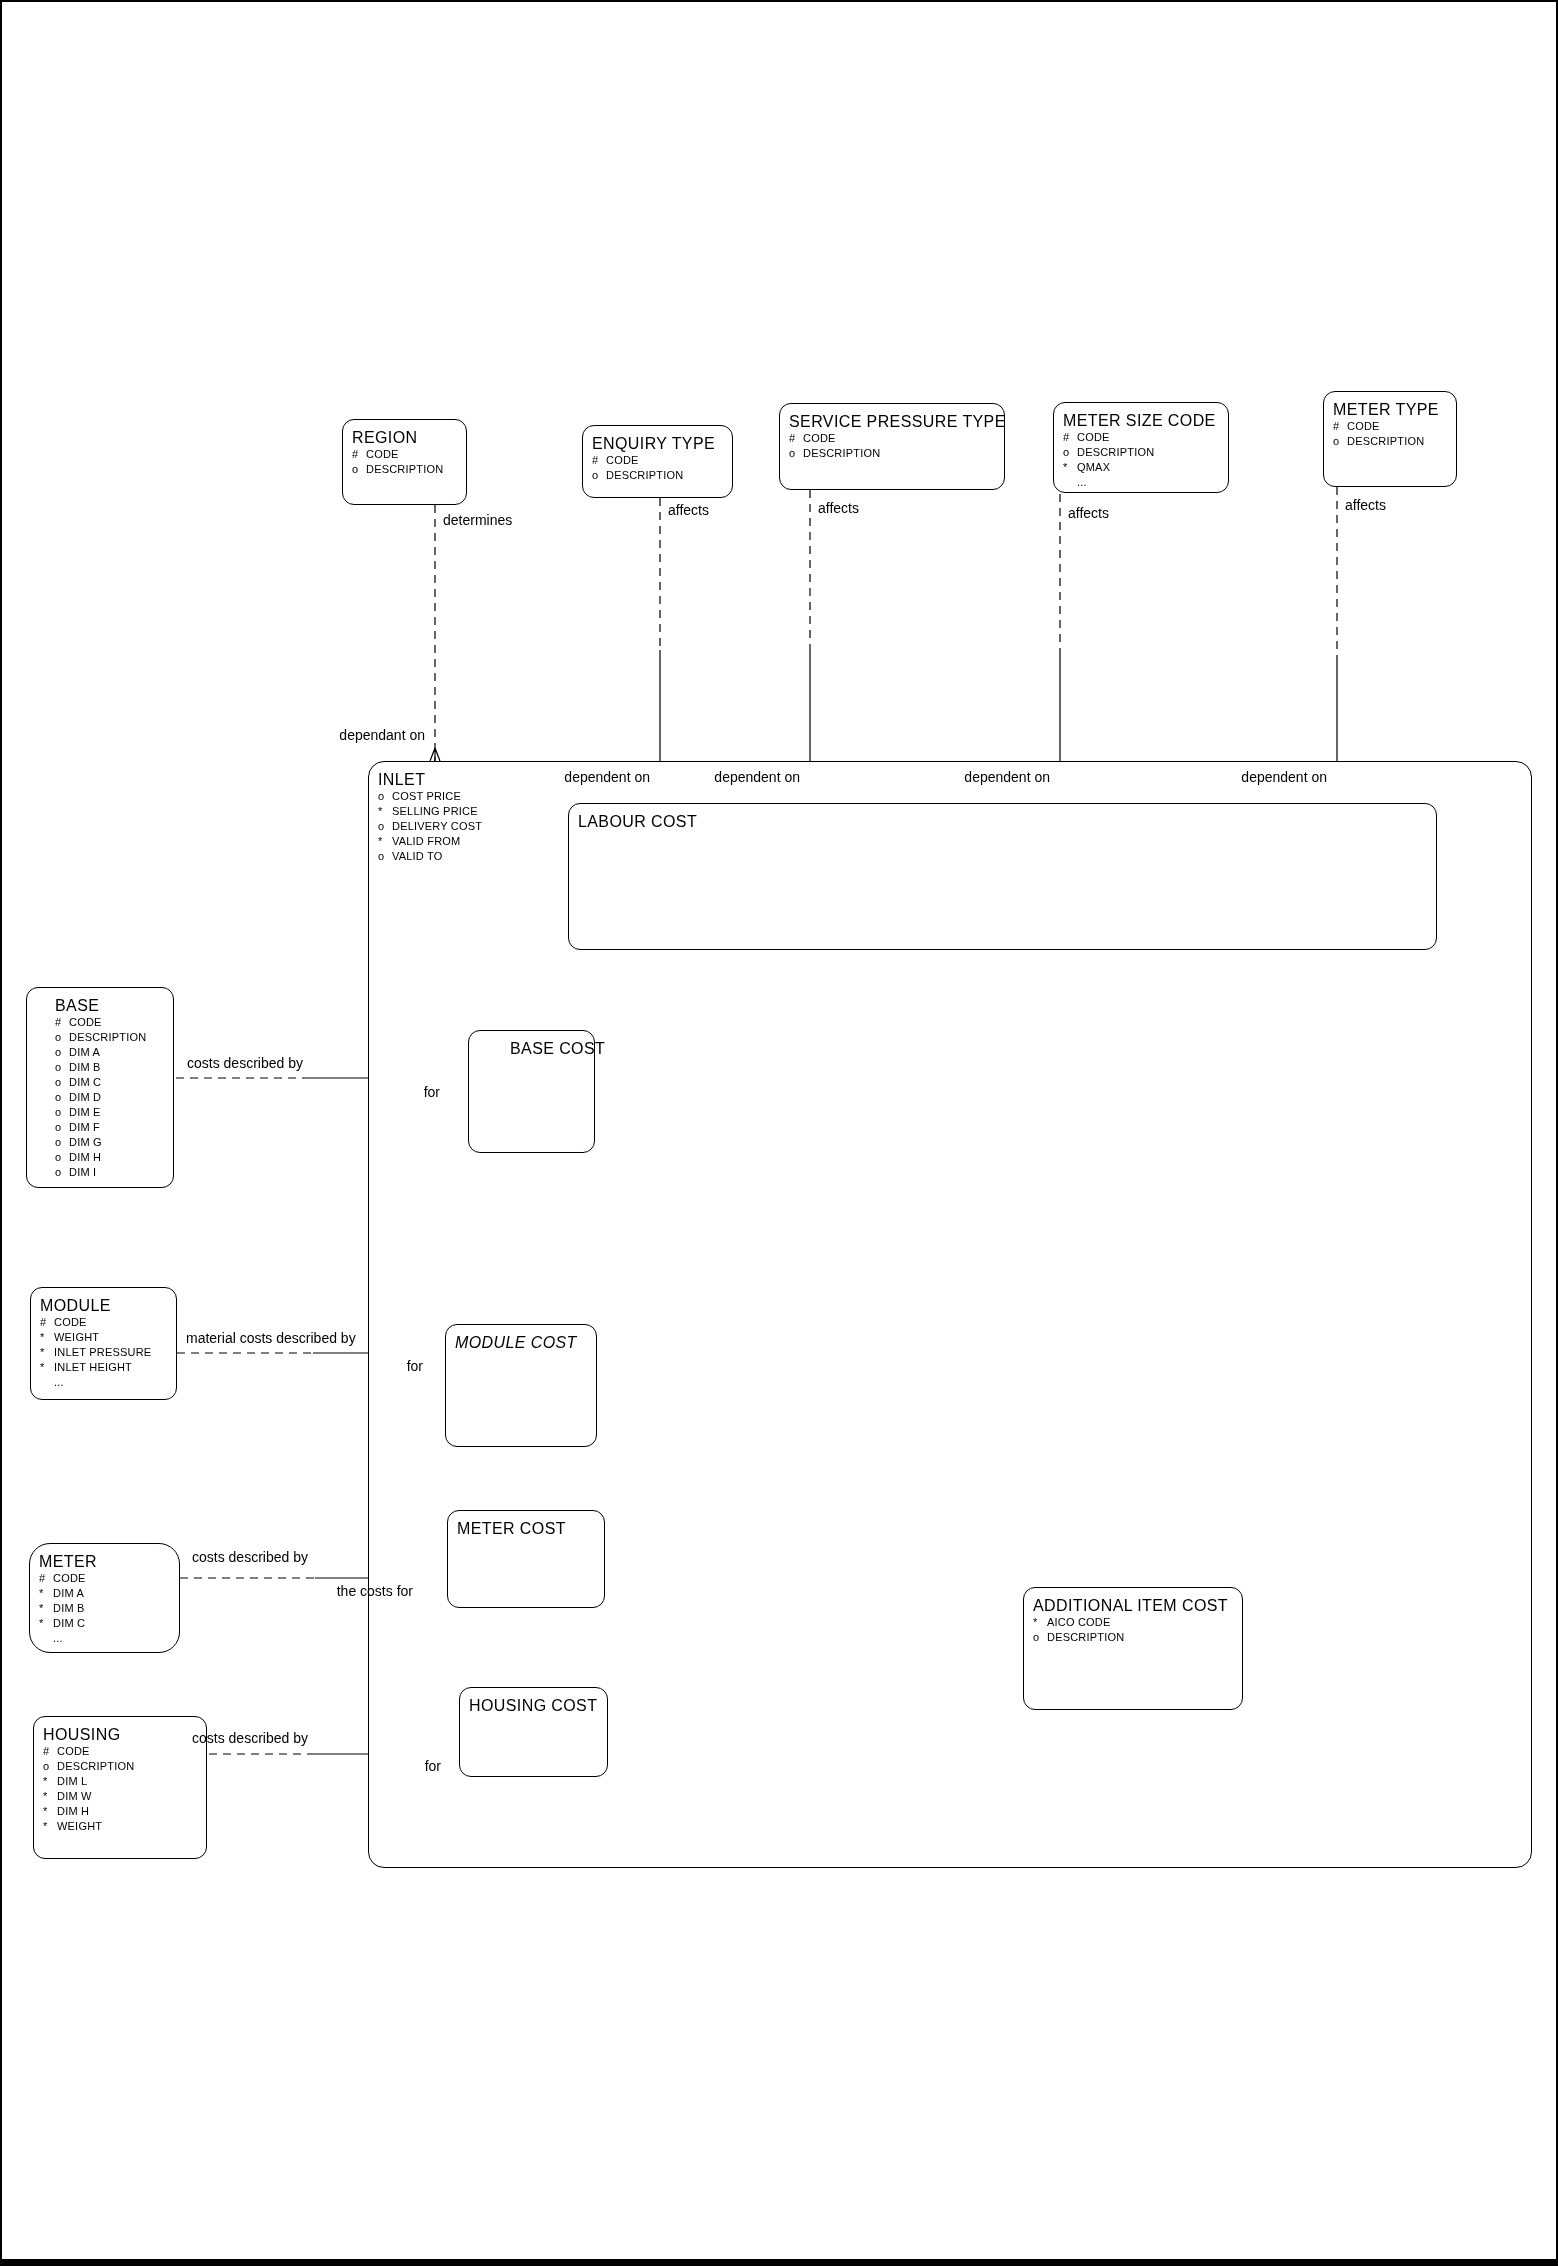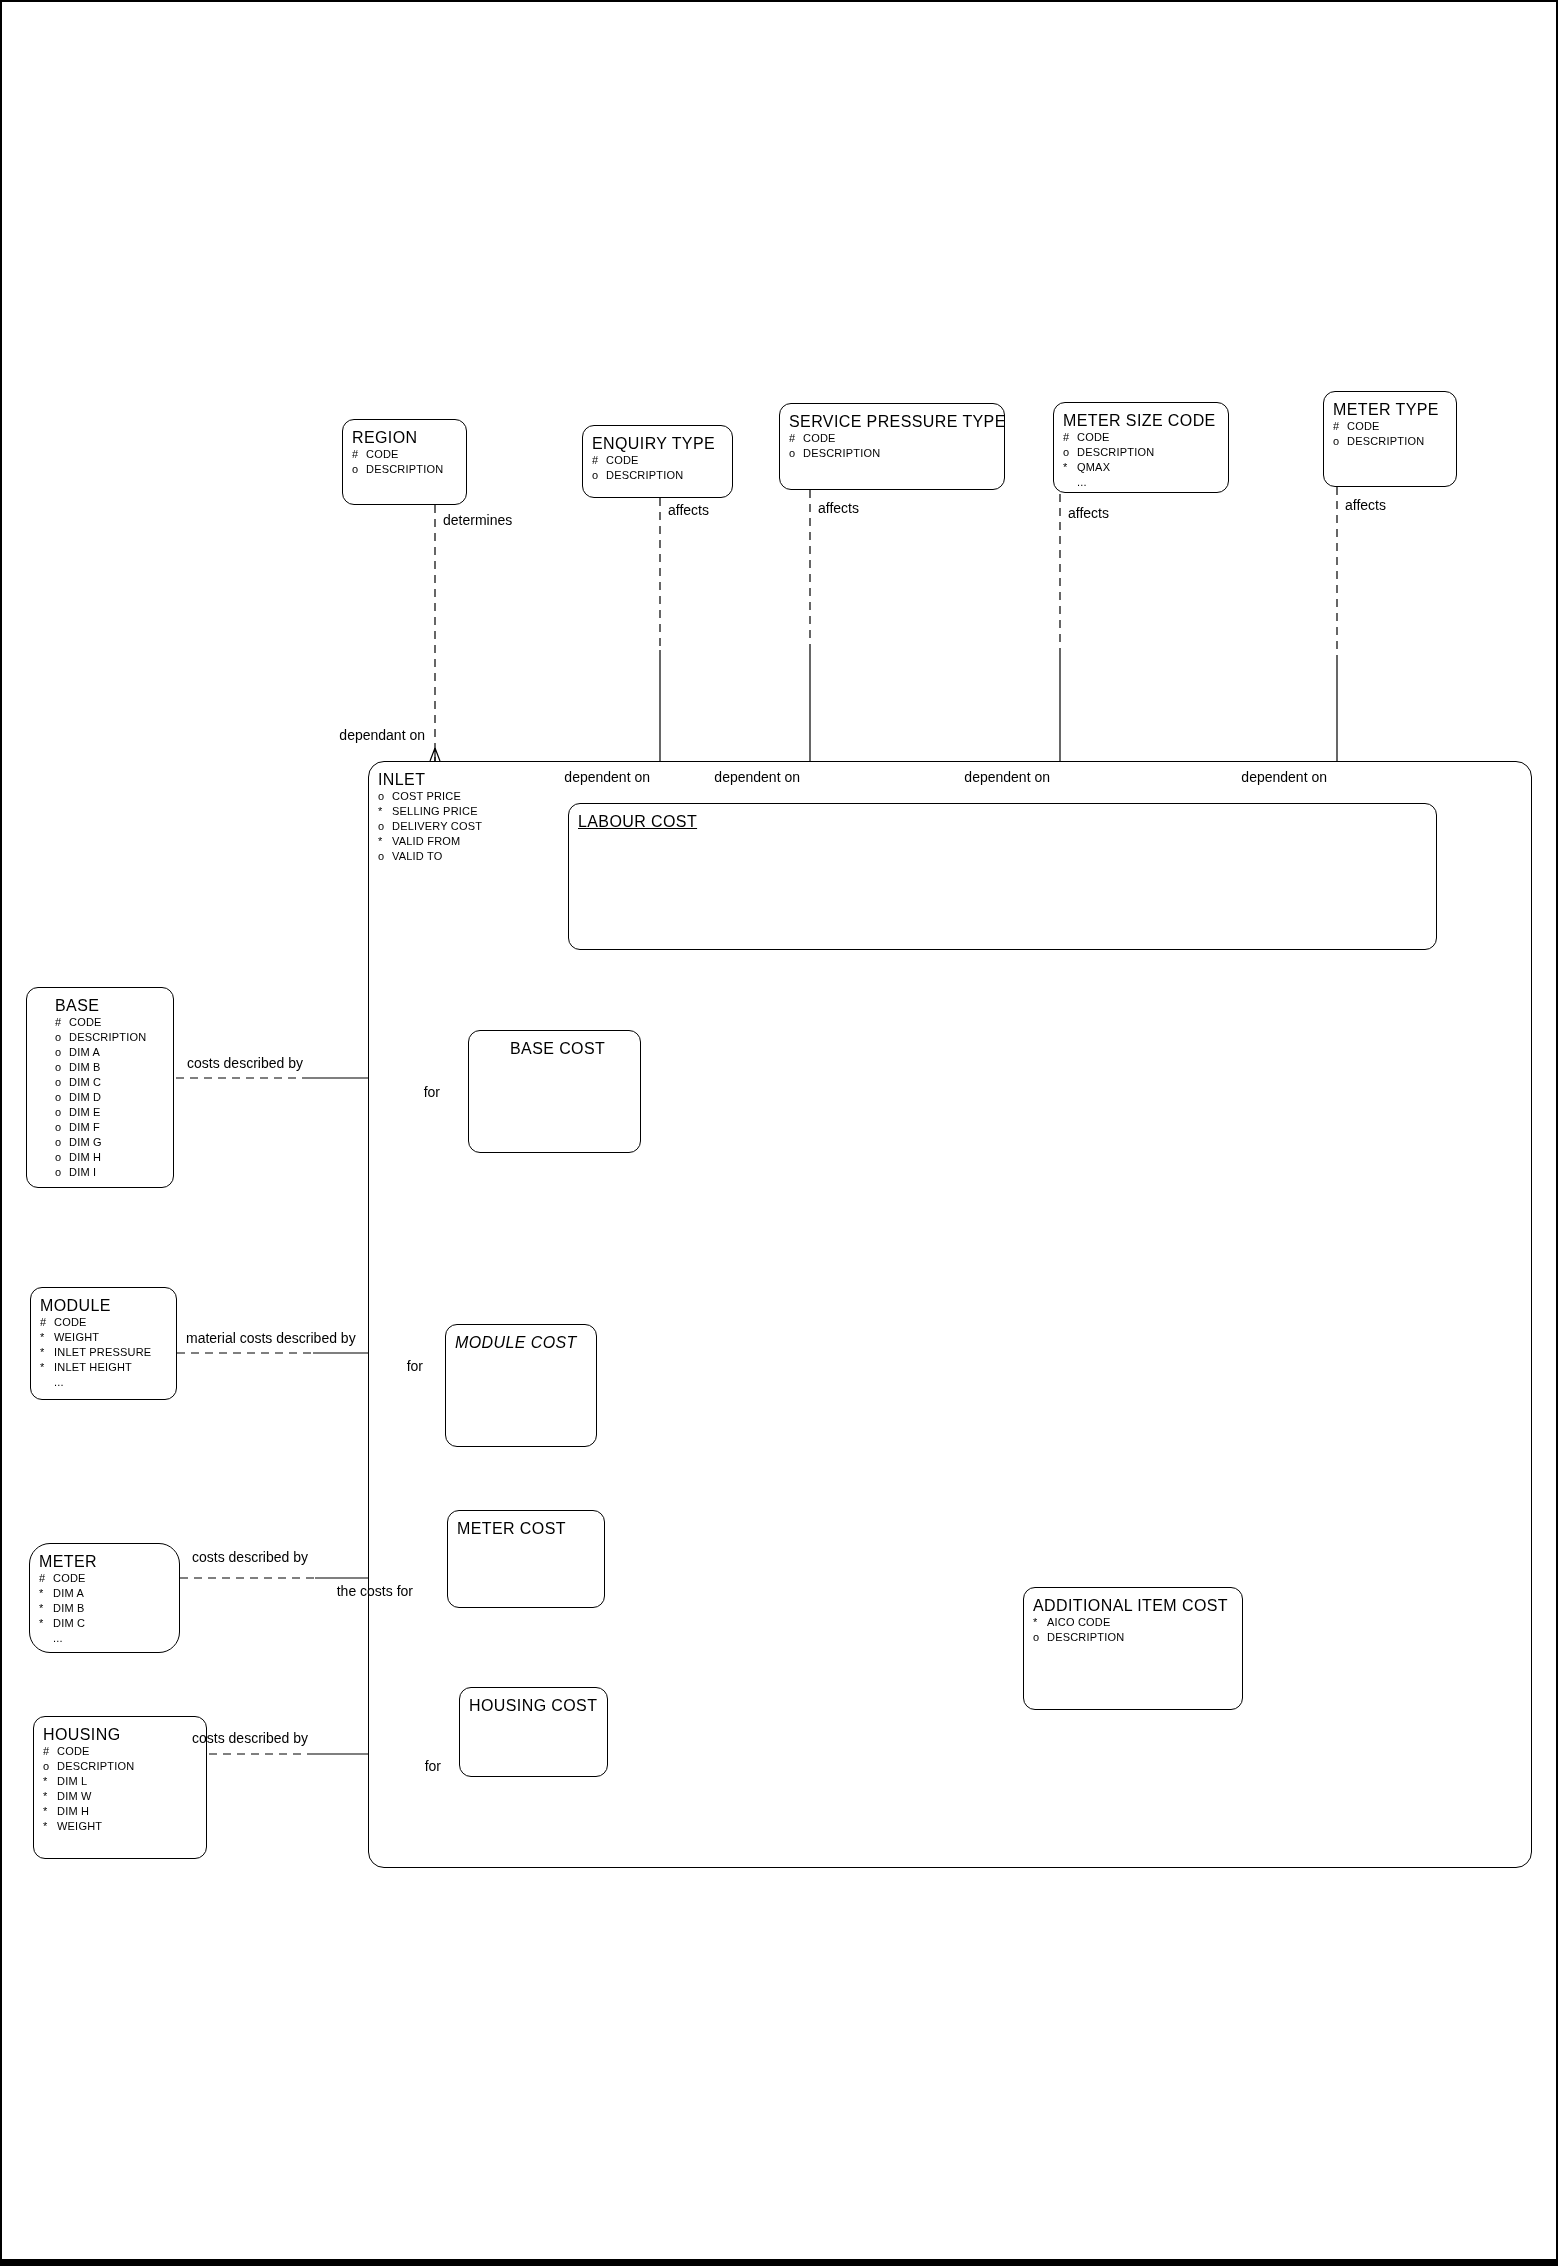--- a/index.html
+++ b/index.html
@@ -88,24 +88,24 @@
       </div>
       <div class="attr">
         <span class="m">*</span>
         <span>VALID FROM</span>
       </div>
       <div class="attr">
         <span class="m">o</span>
         <span>VALID TO</span>
       </div>
     </div>
-    <div class="box " style="left: 568px; top: 803px; width: 869px; height: 147px; text-decoration: underline;">
+    <div class="box " style="left: 568px; top: 803px; width: 869px; height: 147px;">
       <span class="title">LABOUR COST</span>
     </div>
-    <div class="box " style="left: 468px; top: 1030px; width: 173px; height: 123px; padding-left: 41px;">
+    <div class="box " style="left: 468px; top: 1030px; width: 127px; height: 123px; padding-left: 41px;">
       <span class="title">BASE COST</span>
     </div>
     <div class="box " style="left: 445px; top: 1324px; width: 152px; height: 123px; font-style: italic;">
       <span class="title">MODULE COST</span>
     </div>
     <div class="box " style="left: 447px; top: 1510px; width: 158px; height: 98px;">
       <span class="title">METER COST</span>
     </div>
     <div class="box " style="left: 459px; top: 1687px; width: 149px; height: 90px;">
       <span class="title">HOUSING COST</span>

